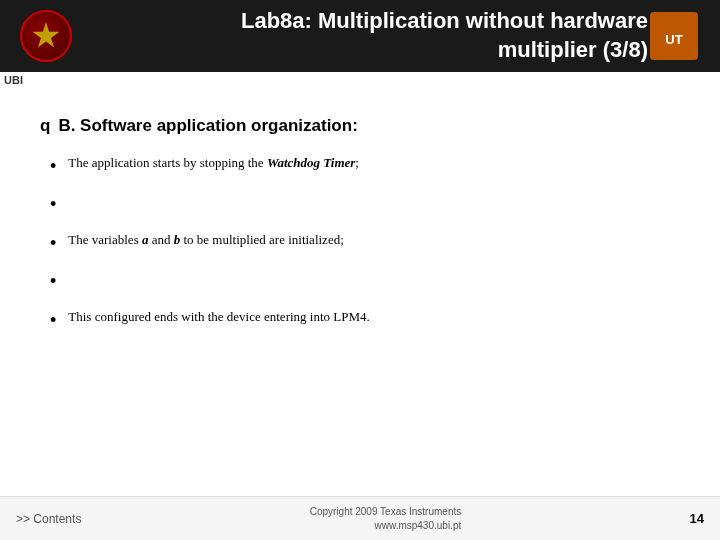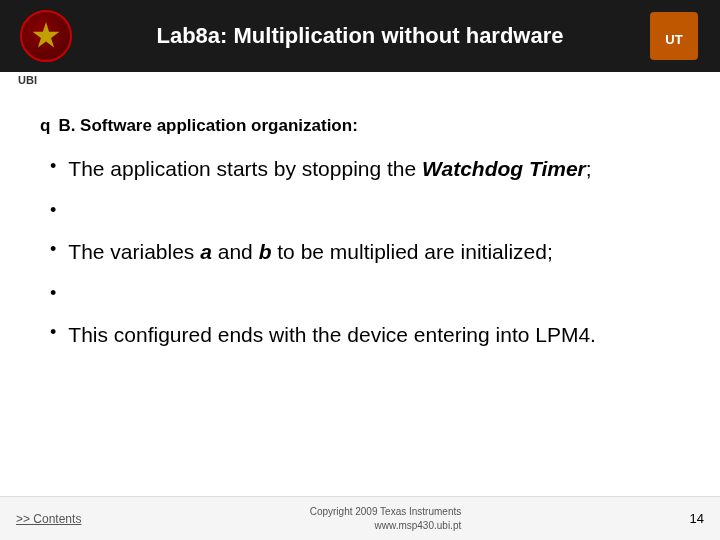--- a/index.html
+++ b/index.html
@@ -53,21 +53,21 @@
       clip-path: polygon(50% 0%, 61% 35%, 98% 35%, 68% 57%, 79% 91%, 50% 70%, 21% 91%, 32% 57%, 2% 35%, 39% 35%);
       top: 50%;
       left: 50%;
       transform: translate(-50%, -50%);
     }
 
     .header-title {
       font-size: 22px;
       font-weight: bold;
       color: #ffffff;
-      text-align: center;
+      text-align: right;
       flex: 1;
       line-height: 1.3;
     }
 
     .header-logo-right {
       width: 52px;
       height: 52px;
       display: flex;
       align-items: center;
       justify-content: center;
@@ -84,21 +84,21 @@
       justify-content: center;
       color: white;
       font-size: 10px;
       font-weight: bold;
     }
 
     
     .ubi-label {
       position: absolute;
       top: 72px;
-      left: 14px;
+      left: 0;
       font-size: 11px;
       color: #333;
       font-weight: bold;
       padding: 2px 4px;
     }
 
     
     .content {
       padding: 30px 40px 20px 40px;
       margin-top: 14px;
@@ -140,22 +140,23 @@
 
     .bullet-dot {
       font-size: 18px;
       color: #000;
       flex-shrink: 0;
       margin-top: 1px;
       line-height: 1.3;
     }
 
     .bullet-text {
-      font-size: 21px;
+      font-size: 13px;
       line-height: 1.45;
+      font-family: Liberation Serif, serif;
     }
 
     b, strong {
       font-weight: bold;
       font-style: italic;
     }
 
     
     .footer {
       position: absolute;
@@ -167,46 +168,46 @@
       align-items: center;
       justify-content: space-between;
       padding: 0 16px;
       border-top: 1px solid #ddd;
       background: #f5f5f5;
     }
 
     .footer-link {
       color: #555;
       font-size: 12px;
-      text-decoration: underline;
       cursor: pointer;
     }
 
     .footer-center {
       text-align: right;
       font-size: 10px;
       color: #555;
       line-height: 1.4;
     }
 
     .footer-page {
       font-size: 13px;
       color: #000;
-      font-weight: normal;
+      font-weight: bold;
     }
   </style>
 </head>
 <body>
 
 <div class="header">
   <div class="header-left">
     <div class="logo-circle"></div>
   </div>
   <div class="header-title">
     <span>Lab8a: Multiplication without hardware</span><br>
+    <span>multiplier (3/8)</span>
   </div>
   <div class="header-logo-right">
     <div class="tx-logo">
       <svg width="44" height="44" viewBox="0 0 44 44">
 
         <rect width="44" height="44" rx="4" fill="#bf5700"></rect>
 
         <text x="22" y="30" text-anchor="middle" fill="white" font-size="13" font-weight="bold">UT</text>
       </svg>
     </div>

